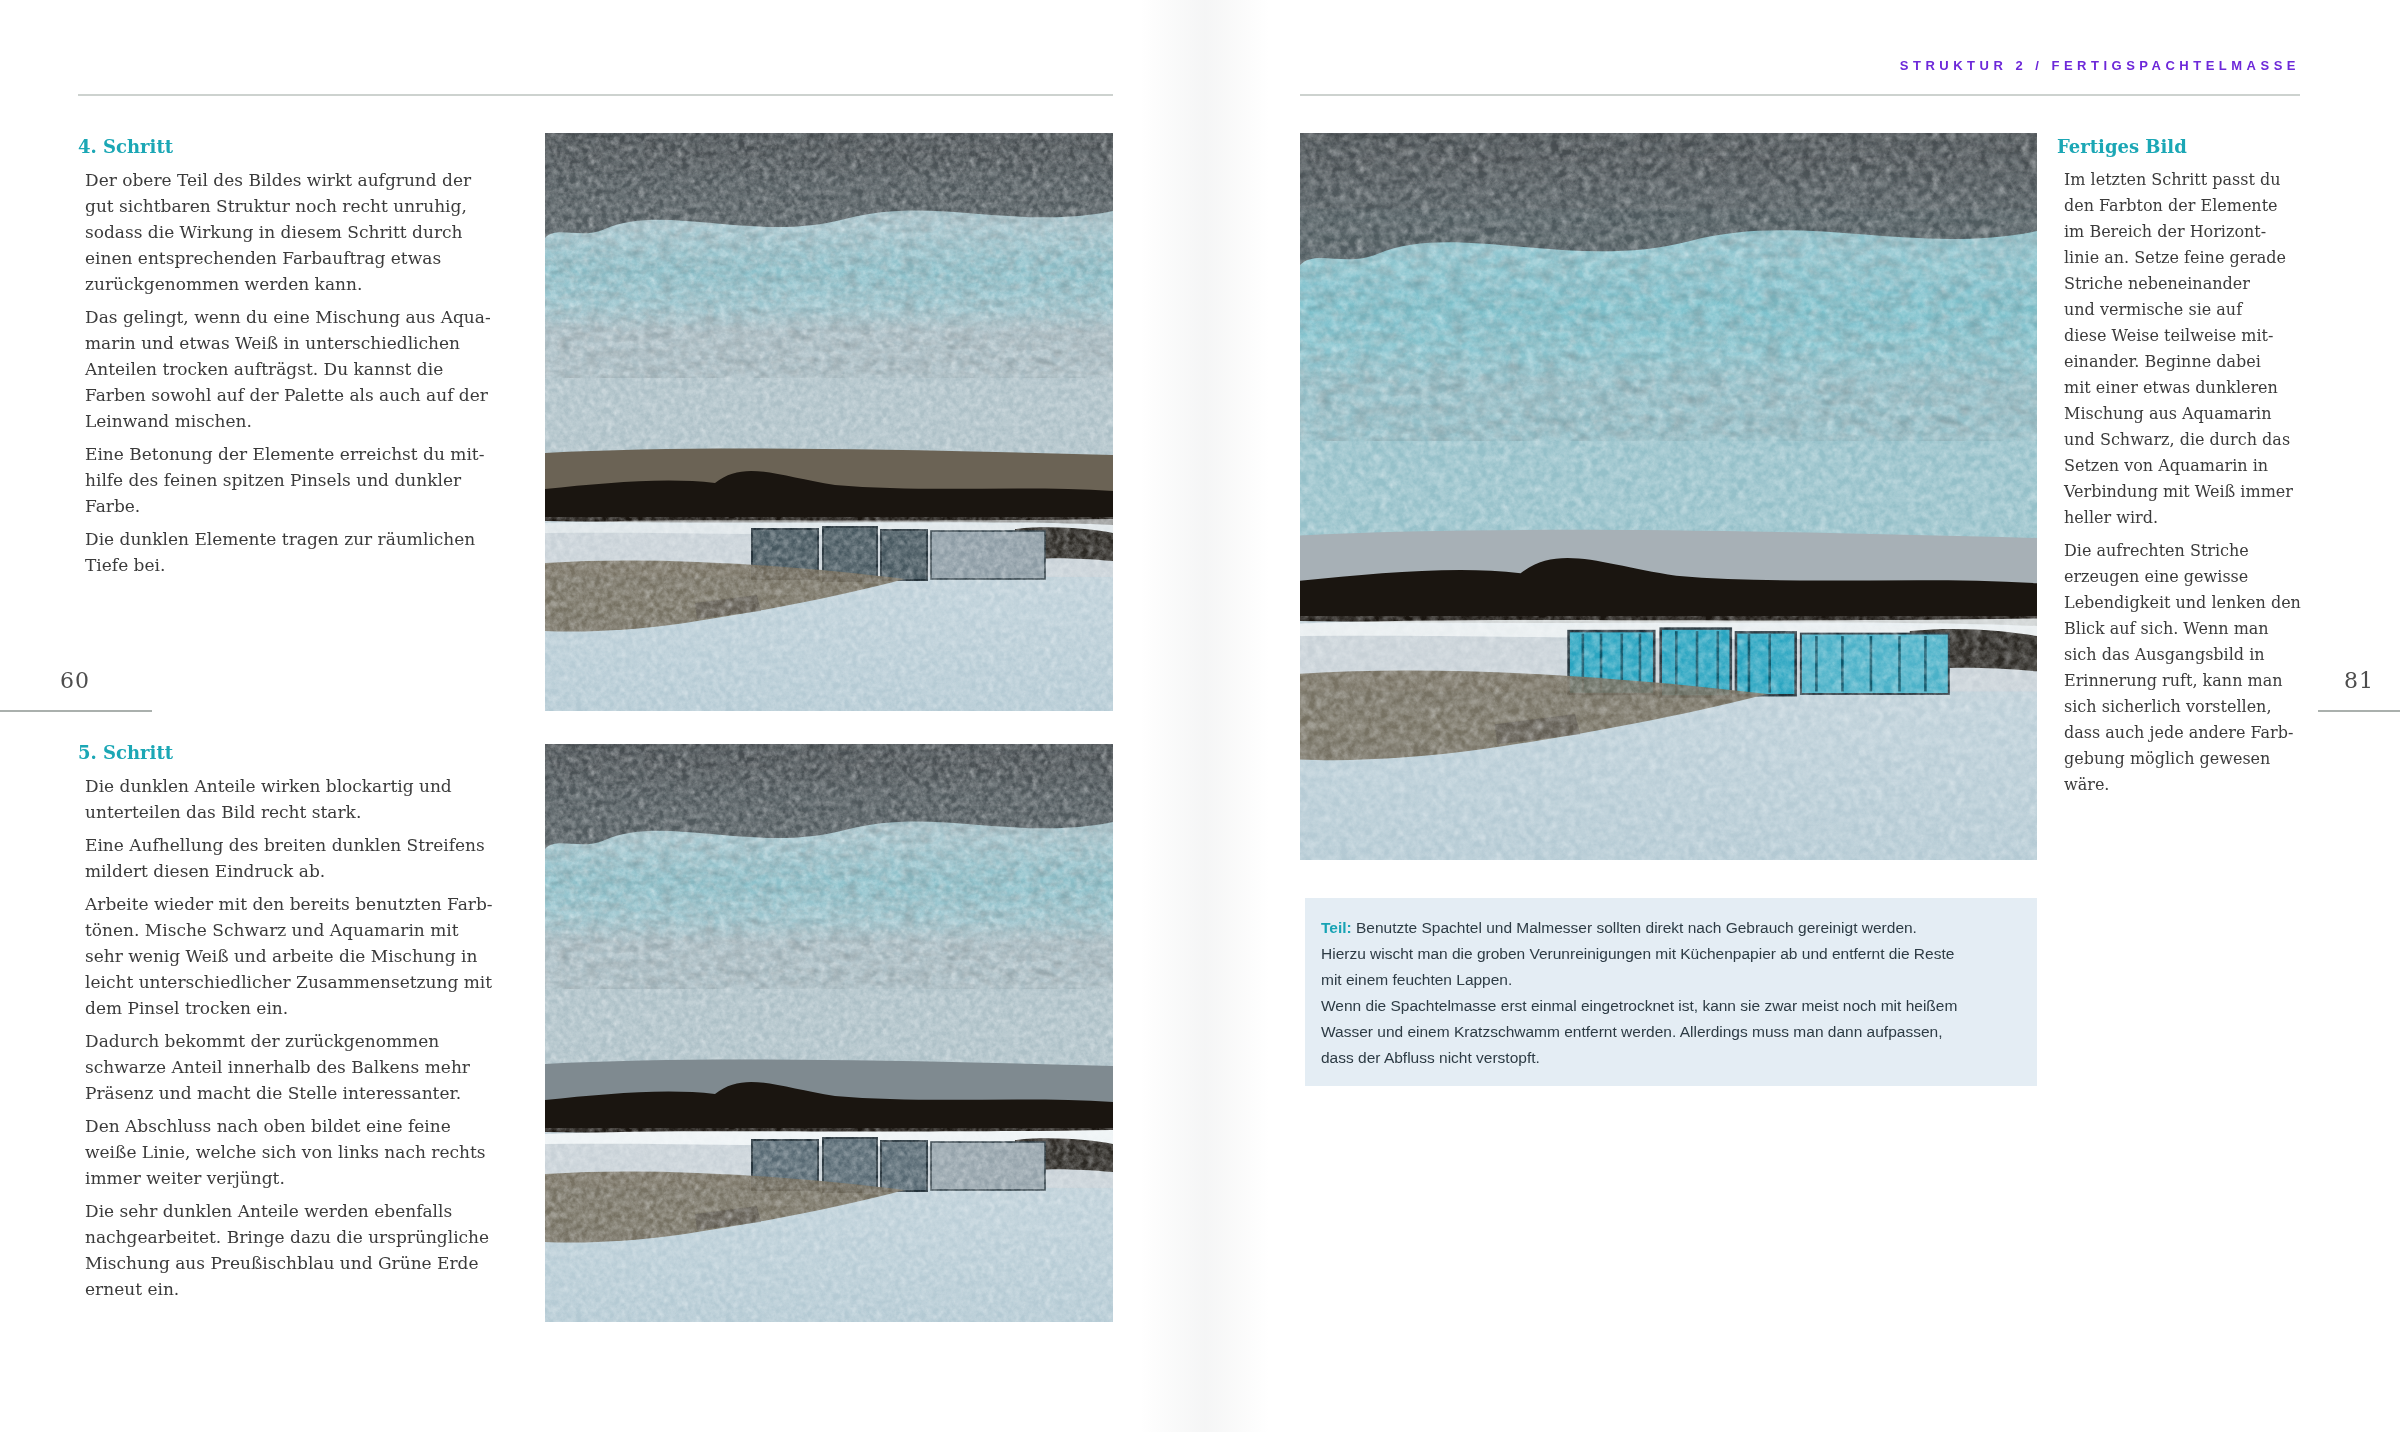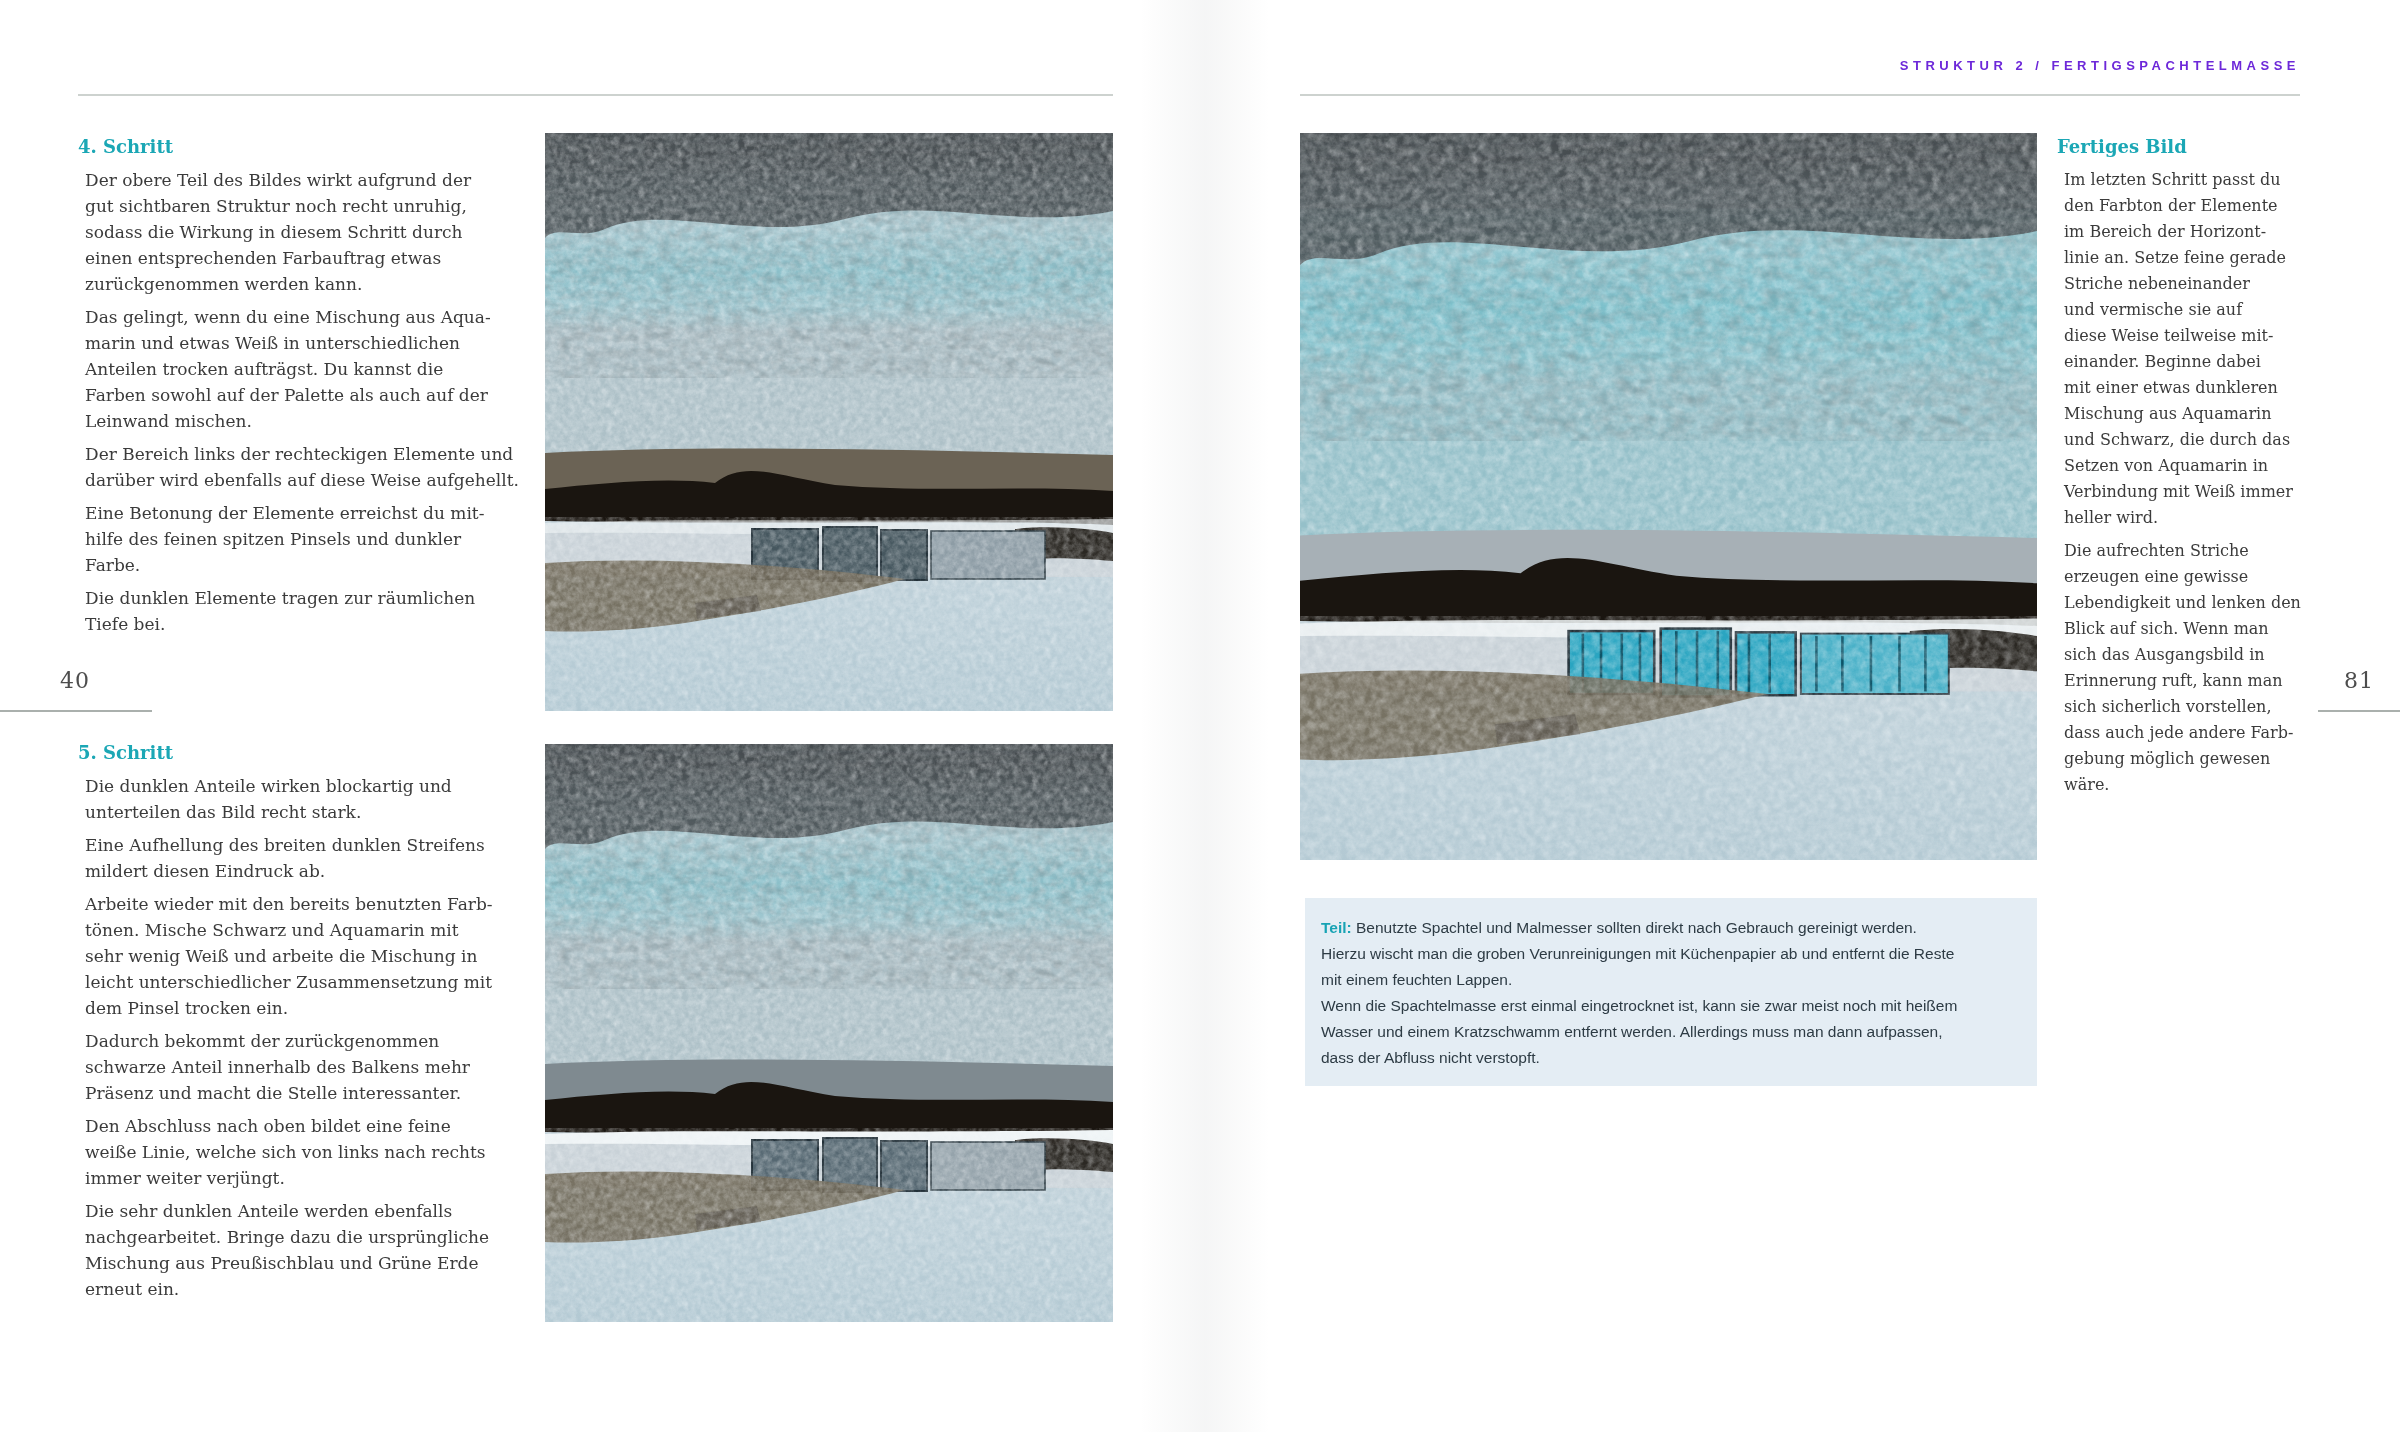--- a/index.html
+++ b/index.html
@@ -117,22 +117,20 @@
       <p class="body">Der obere Teil des Bildes wirkt aufgrund der
 gut sichtbaren Struktur noch recht unruhig,
 sodass die Wirkung in diesem Schritt durch
 einen entsprechenden Farbauftrag etwas
 zurückgenommen werden kann.</p>
       <p class="body">Das gelingt, wenn du eine Mischung aus Aqua-
 marin und etwas Weiß in unterschiedlichen
 Anteilen trocken aufträgst. Du kannst die
 Farben sowohl auf der Palette als auch auf der
 Leinwand mischen.</p>
-      <p class="body">Der Bereich links der rechteckigen Elemente und
-darüber wird ebenfalls auf diese Weise aufgehellt.</p>
       <p class="body">Eine Betonung der Elemente erreichst du mit-
 hilfe des feinen spitzen Pinsels und dunkler
 Farbe.</p>
       <p class="body">Die dunklen Elemente tragen zur räumlichen
 Tiefe bei.</p>
     </div>
 
     <div class="textcol col-step5">
       <h3 class="sec-heading">5. Schritt</h3>
       <p class="body">Die dunklen Anteile wirken blockartig und
@@ -211,21 +209,21 @@
         <rect x="207" y="396" width="66" height="50" fill="var(--block)" stroke="#223038" stroke-width="2"></rect>
         <rect x="278" y="394" width="54" height="54" fill="var(--block)" stroke="#223038" stroke-width="2"></rect>
         <rect x="336" y="397" width="46" height="50" fill="var(--block)" stroke="#223038" stroke-width="2"></rect>
         <rect x="386" y="398" width="114" height="48" fill="var(--block2)" stroke="#223038" stroke-width="1.5"></rect>
         <path d="M0,430 C120,422 260,434 360,446 C300,462 220,478 140,490 C90,497 40,500 0,498 Z" fill="#6f6757" opacity="0.9"></path>
         <path d="M150,470 L212,462 L216,478 L152,486 Z" fill="#55504a" opacity="0.6"></path>
         <rect x="0" y="388" width="568" height="190" filter="url(#nzL)" opacity="0.45"></rect>
       </svg>
     </figure>
 
-    <div class="pagenum pagenum-left">40</div>
+    <div class="pagenum pagenum-left">60</div>
     <div class="rule-pn rule-pn-left"></div>
   </section>
 
   <section>
     <div class="running-head">STRUKTUR 2 / FERTIGSPACHTELMASSE</div>
     <div class="rule rule-top-right"></div>
 
     <figure class="fig fig-final">
       <svg class="painting" viewBox="0 0 568 578" preserveAspectRatio="none" aria-hidden="true">
         <rect x="0" y="0" width="568" height="348" fill="url(#gradSky)"></rect>

